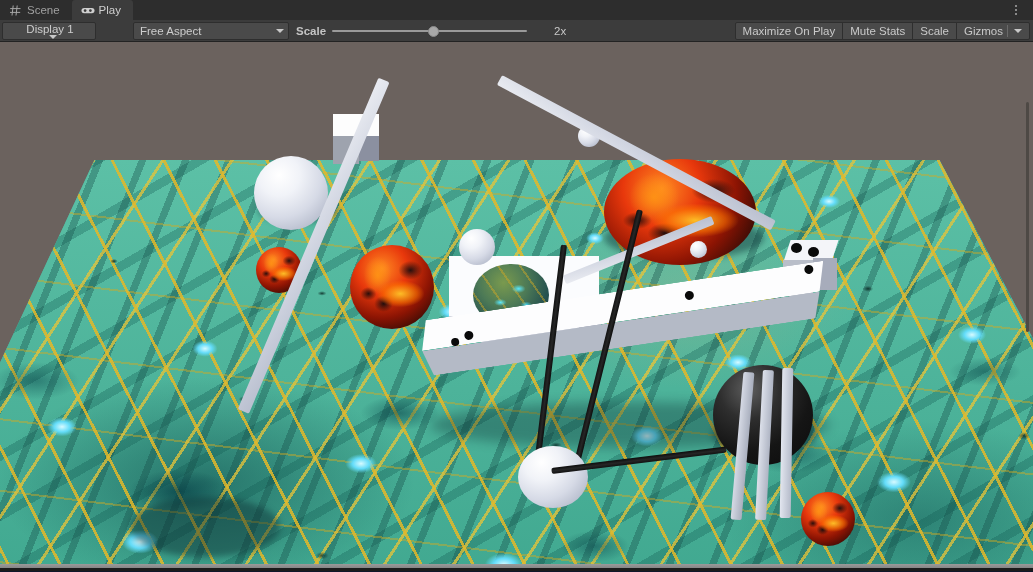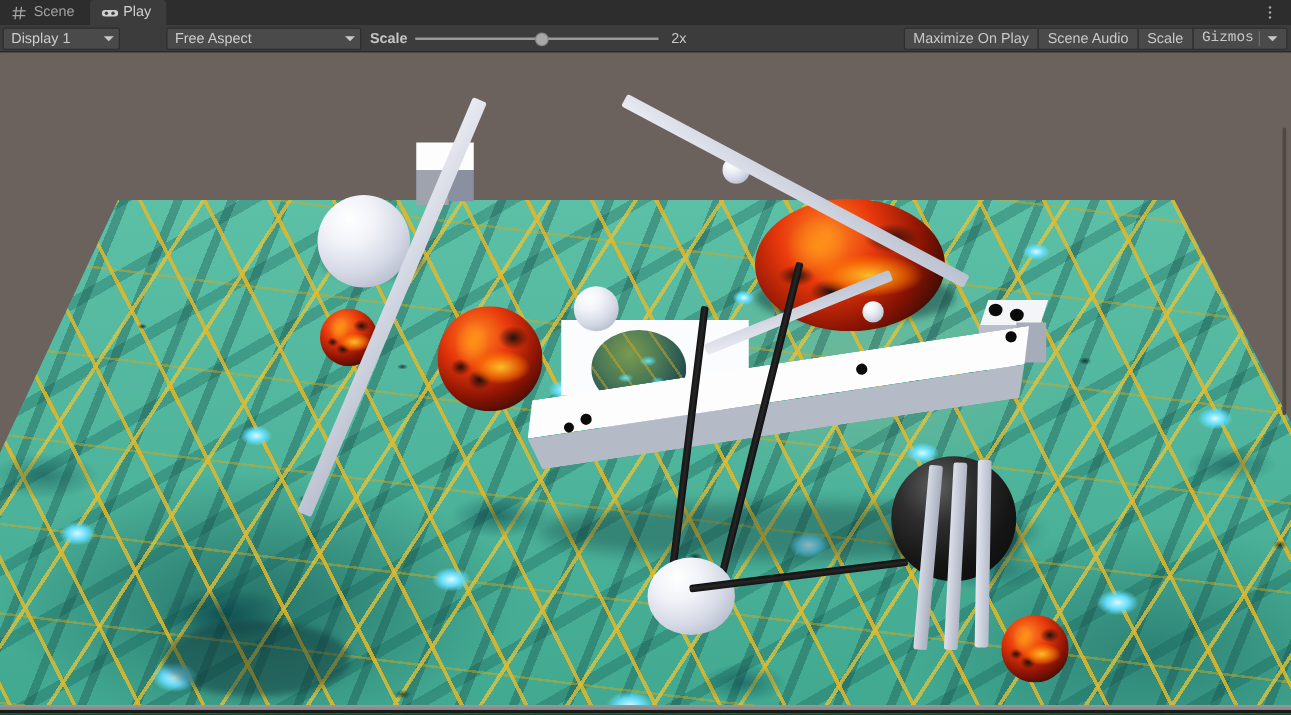--- a/index.html
+++ b/index.html
@@ -2,21 +2,21 @@
 <html><head>
 <meta charset="utf-8">
 <style>
   * { box-sizing: border-box; margin: 0; padding: 0; }
   html, body {
     width: 1033px; height: 572px;
     background: #383838;
     font-family: "Liberation Sans", sans-serif;
     overflow: hidden;
   }
-  .editor-window { position: relative; width: 1033px; height: 572px; background: #14532d; }
+  .editor-window { position: relative; width: 1033px; height: 572px; background: #0f172a; }
 
   
   .tab-bar {
     position: relative; height: 20px; width: 100%;
     background: #2d2d2d; display: flex; align-items: stretch;
   }
   .tab {
     display: flex; align-items: center; gap: 5px;
     padding: 0 12px 0 9px; height: 20px;
     font-size: 11.5px; color: #b4b4b4; cursor: default;
@@ -39,39 +39,39 @@
     display: flex; align-items: center; gap: 0;
     border-bottom: 1px solid #232323;
     font-size: 11.5px; color: #c4c4c4; padding: 0 1px;
   }
   .tb-dropdown {
     height: 18px; display: flex; align-items: center; justify-content: space-between;
     background: #4a4a4a; border: 1px solid #2e2e2e; border-radius: 2px;
     padding: 0 4px 0 6px; margin: 0 1px; cursor: default; color: #cdcdcd;
     white-space: nowrap;
   }
-  .tb-dropdown.display1 { width: 94px; }
+  .tb-dropdown.display1 { width: 94px; flex-direction: column; }
   .tb-dropdown.aspect { width: 156px; margin-left: 36px; }
   .caret { width:0;height:0;border-left:4px solid transparent;border-right:4px solid transparent;
            border-top:4px solid #c8c8c8; margin-left:6px; flex:none; }
   .scale-group { display: flex; align-items: center; gap: 6px; margin-left: 6px; }
   .scale-label { color: #c4c4c4; font-weight: bold; }
   .slider { position: relative; width: 195px; height: 16px; display:flex; align-items:center; }
   .slider-track { position:absolute; left:0; right:0; top:7px; height:2px; background:#9a9a9a; border-radius:1px; }
   .slider-knob { position:absolute; left:96px; top:3px; width:11px; height:11px; border-radius:50%;
                  background:#a8a8a8; border:1px solid #8a8a8a; }
-  .scale-value { color:#c7c7c7; min-width:22px; margin-left: 4px;}
+  .scale-value { color:#c7c7c7; min-width:22px; margin-left: 21px;}
   .tb-spacer { flex: 1 1 auto; }
   .tb-btn {
     height: 18px; display:flex; align-items:center; padding: 0 7px;
     background: #4a4a4a; border: 1px solid #2e2e2e; color: #c9c9c9;
     cursor: default; white-space: nowrap; margin-left: -1px;
   }
   .tb-btn.first { border-top-left-radius:2px; border-bottom-left-radius:2px; margin-left:12px; }
-  .tb-btn.gizmos { padding-right: 3px; display:flex; align-items:center; gap:4px;font-family:Liberation Mono, monospace; }
+  .tb-btn.gizmos { padding-right: 3px; display:flex; align-items:center; gap:4px; }
   .gizmo-div { width:1px; height:12px; background:#6a6a6a; }
   .gizmo-caret { width:0;height:0;border-left:4px solid transparent;border-right:4px solid transparent;
                  border-top:4px solid #c8c8c8; margin: 0 4px 0 2px; }
   .tb-btn.last { border-top-right-radius:2px; border-bottom-right-radius:2px; margin-right: 2px; }
 
   
   .game-view {
     position: relative; width: 1033px; height: 529px; overflow: hidden;
     background: #6b625e;
   }
@@ -246,21 +246,21 @@
       </div>
       <span class="scale-value">2x</span>
     </div>
 
     <div class="tb-spacer"></div>
 
     <div class="tb-btn first">
       <span>Maximize On Play</span>
     </div>
     <div class="tb-btn">
-      <span>Scene Audio</span>
+      <span>Mute Stats</span>
     </div>
     <div class="tb-btn">
       <span>Scale</span>
     </div>
     <div class="tb-btn gizmos last">
       <span>Gizmos</span>
       <span class="gizmo-div"></span>
       <span class="gizmo-caret"></span>
     </div>
   </div>

